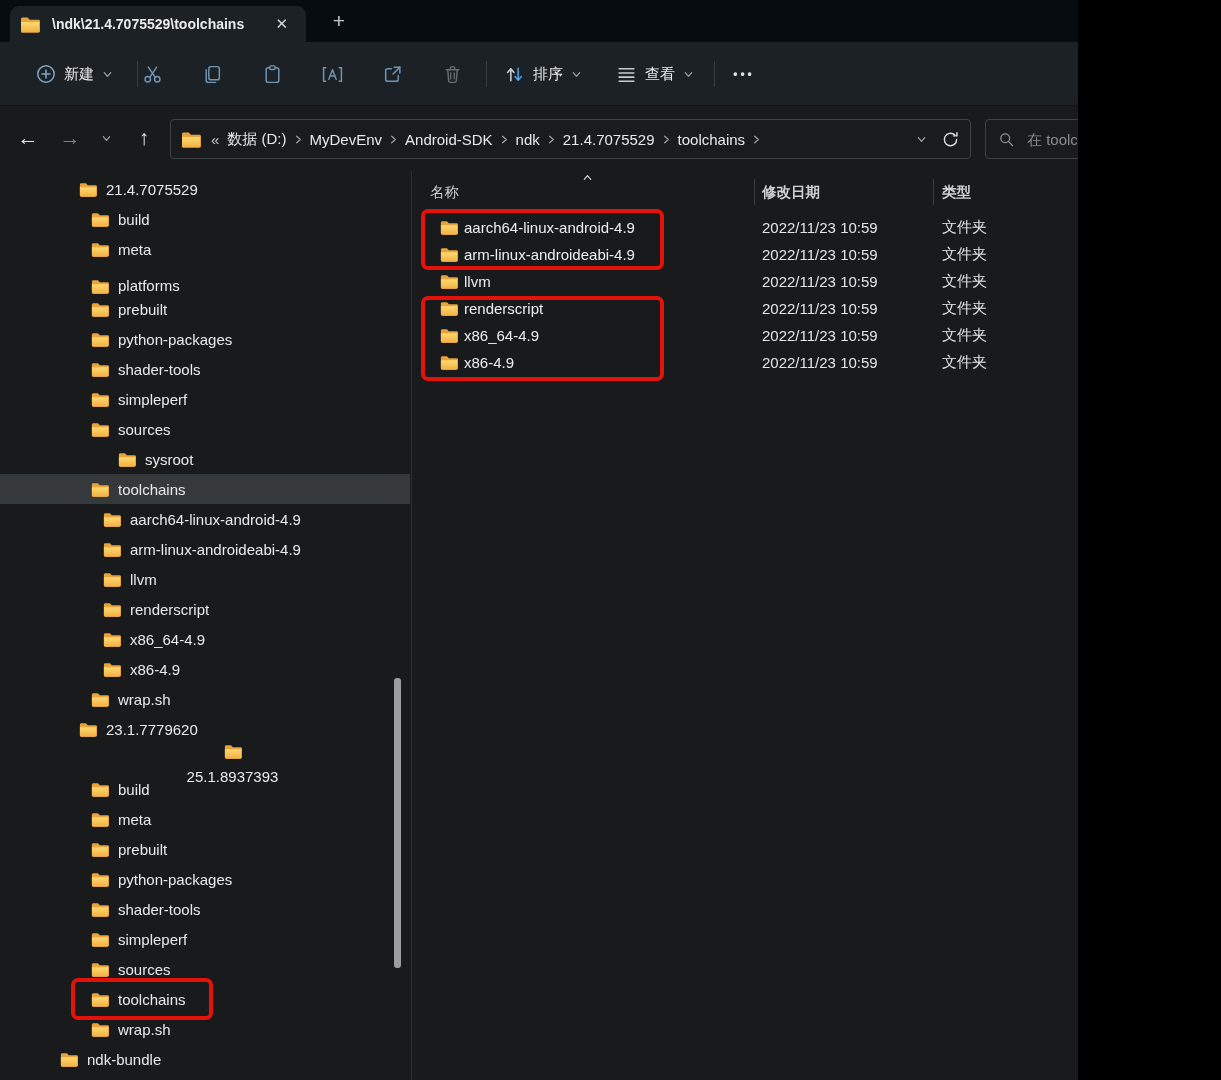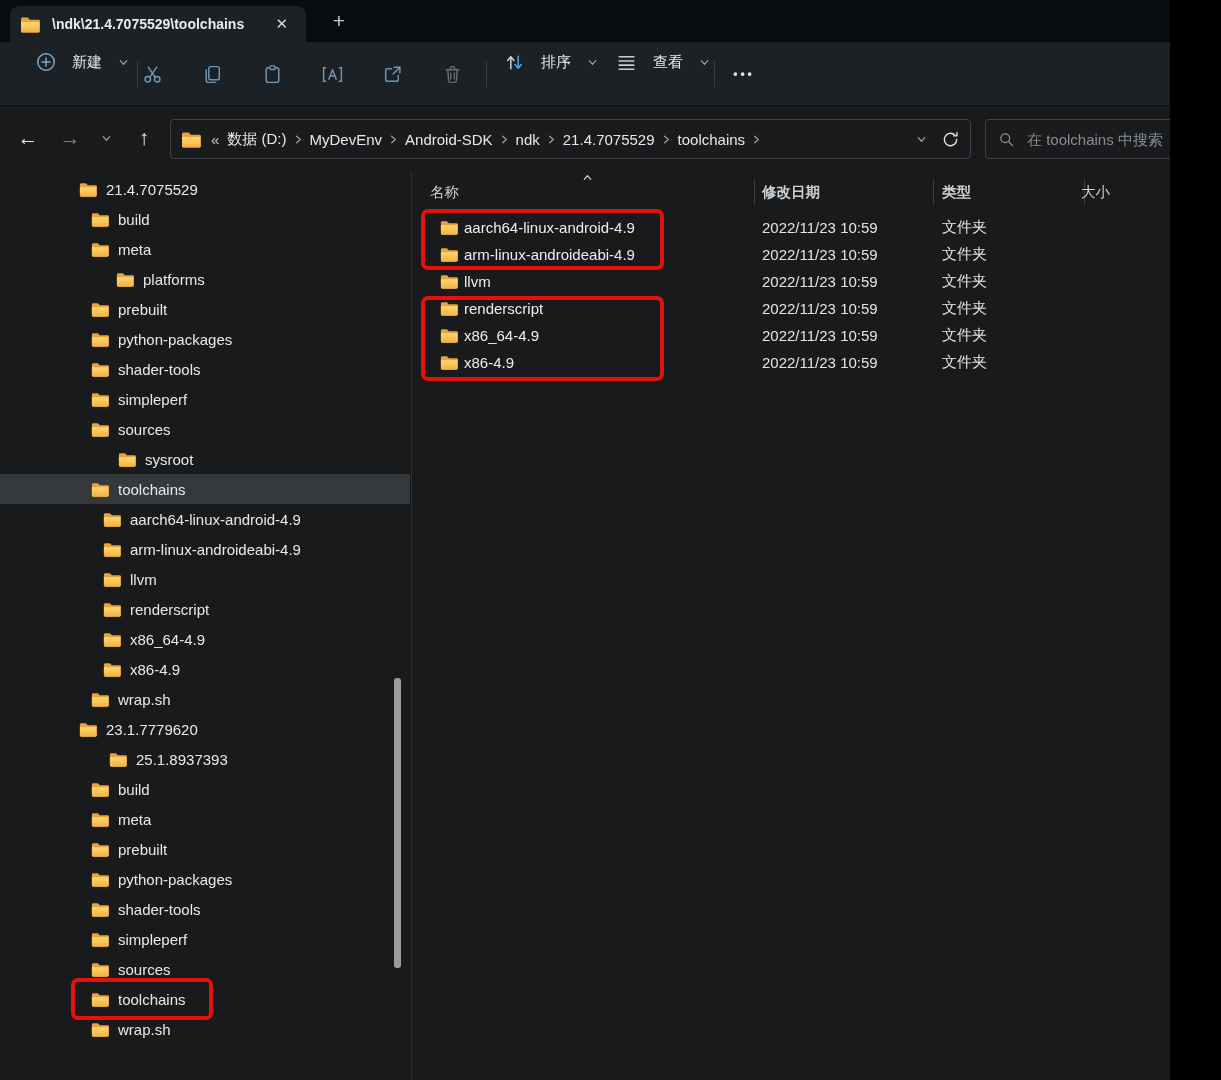--- a/index.html
+++ b/index.html
@@ -1,30 +1,30 @@
 <!DOCTYPE html>
 <html style="--red: #E3120B;"><head>
 <meta charset="utf-8">
 <style>
   html,body{margin:0;padding:0;background:#000;}
   *{box-sizing:border-box;font-family:"Liberation Sans","DejaVu Sans",sans-serif;}
-  .screen{position:relative;width:1170px;height:1080px;background:#191a1b;overflow:hidden;}
+  .screen{position:relative;width:1078px;height:1080px;background:#191a1b;overflow:hidden;}
 
   
   .titlebar{position:absolute;left:0;top:0;width:100%;height:42px;background:#060c10;}
   .tab{position:absolute;left:10px;top:6px;width:296px;height:36px;background:#1c2125;
        border-radius:9px 9px 0 0;display:flex;align-items:center;padding:0 10px;}
   .tab .ttl{color:#e9ecee;font-size:14px;font-weight:bold;margin-left:12px;white-space:nowrap;overflow:hidden;flex:1;}
   .tab .close{color:#d6d9db;font-size:15px;padding:2px 8px;cursor:default;}
   .newtab{position:absolute;left:324px;top:8px;width:30px;height:28px;color:#c3c6c9;
           font-size:21px;text-align:center;line-height:26px;}
 
   
   .toolbar{position:absolute;left:0;top:42px;width:100%;height:64px;background:#1c2125;border-bottom:1px solid #101214;}
-  .tbtn{position:absolute;top:0;height:40px;display:flex;align-items:center;gap:16px;border-radius:4px;padding:0 8px;}
+  .tbtn{position:absolute;top:12px;height:40px;display:flex;align-items:center;gap:8px;border-radius:4px;padding:0 8px;}
   .tbtn .lbl{color:#e8ebed;font-size:15px;}
   .tsep{position:absolute;top:19px;width:1px;height:26px;background:#393d40;}
   .icon-btn{position:absolute;top:12px;width:44px;height:40px;display:flex;align-items:center;justify-content:center;border-radius:4px;}
   .more{color:#dfe2e4;font-size:12px;letter-spacing:3px;font-weight:bold;}
   .chev{width:11px;height:11px;color:#9aa0a4;}
   .chev.up{transform:rotate(180deg);}
   .chev.right{transform:rotate(-90deg);}
 
   
   .navrow{position:absolute;left:0;top:106px;width:100%;height:65px;background:#191a1b;}
@@ -288,21 +288,21 @@
             <use href="#i-folder"></use>
           </svg>
     <span class="tlbl">build</span>
   </div>
         <div class="tree-row" style="padding-left: 91px;">
     <svg class="fi ic">
             <use href="#i-folder"></use>
           </svg>
     <span class="tlbl">meta</span>
   </div>
-        <div class="tree-row" style="padding-left: 116px;">
+        <div class="tree-row" style="padding-left: 91px; align-items: flex-end;">
     <svg class="fi ic">
             <use href="#i-folder"></use>
           </svg>
     <span class="tlbl">platforms</span>
   </div>
         <div class="tree-row" style="padding-left: 91px;">
     <svg class="fi ic">
             <use href="#i-folder"></use>
           </svg>
     <span class="tlbl">prebuilt</span>
@@ -384,21 +384,21 @@
             <use href="#i-folder"></use>
           </svg>
     <span class="tlbl">wrap.sh</span>
   </div>
         <div class="tree-row" style="padding-left: 79px;">
     <svg class="fi ic">
             <use href="#i-folder"></use>
           </svg>
     <span class="tlbl">23.1.7779620</span>
   </div>
-        <div class="tree-row" style="padding-left: 109px;">
+        <div class="tree-row" style="padding-left: 55px; flex-direction: column;">
     <svg class="fi ic">
             <use href="#i-folder"></use>
           </svg>
     <span class="tlbl">25.1.8937393</span>
   </div>
         <div class="tree-row" style="padding-left: 91px;">
     <svg class="fi ic">
             <use href="#i-folder"></use>
           </svg>
     <span class="tlbl">build</span>
@@ -443,20 +443,26 @@
     <svg class="fi ic">
             <use href="#i-folder"></use>
           </svg>
     <span class="tlbl">toolchains</span>
   </div>
         <div class="tree-row" style="padding-left: 91px;">
     <svg class="fi ic">
             <use href="#i-folder"></use>
           </svg>
     <span class="tlbl">wrap.sh</span>
+  </div>
+        <div class="tree-row" style="padding-left: 60px;">
+    <svg class="fi ic">
+            <use href="#i-folder"></use>
+          </svg>
+    <span class="tlbl">ndk-bundle</span>
   </div>
       </div>
   </div>
   <div class="scrollthumb" style="top:678px;"></div>
   <div class="vsep"></div>
 
   <div class="main">
     <div class="lhead">
       <svg class="ic chev up sort-caret" width="11" height="11">
           <use href="#i-chev"></use>

